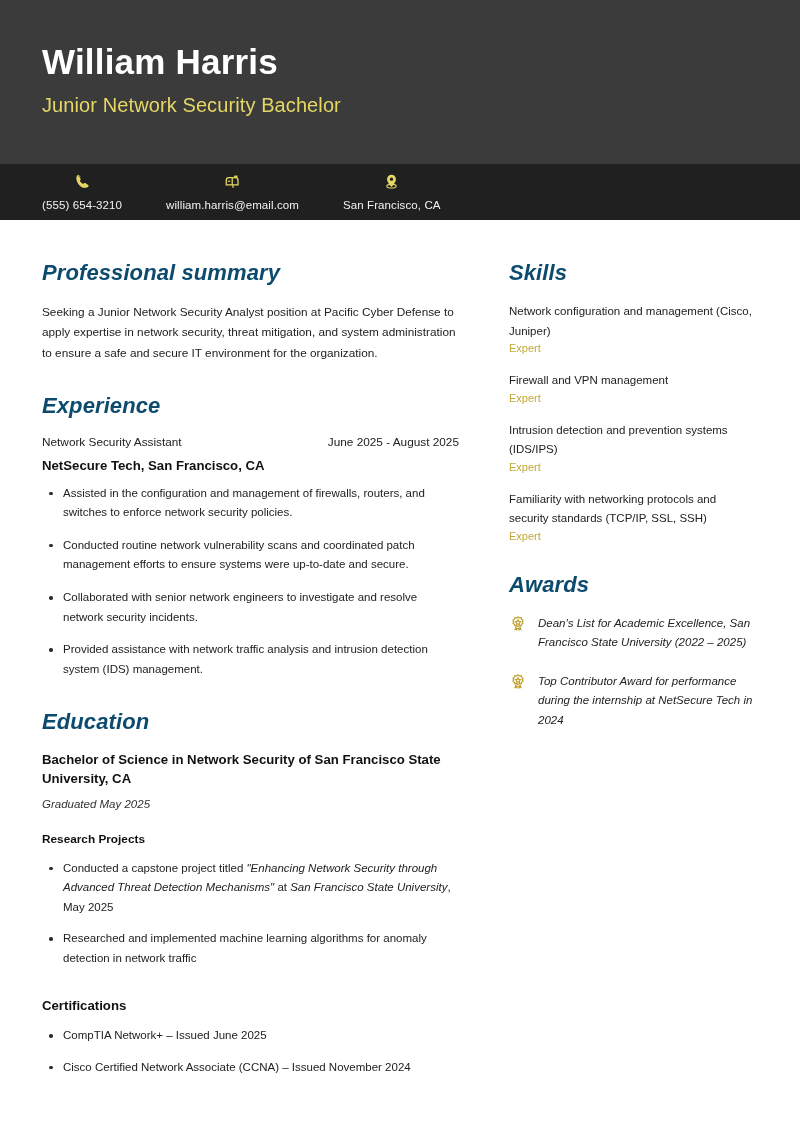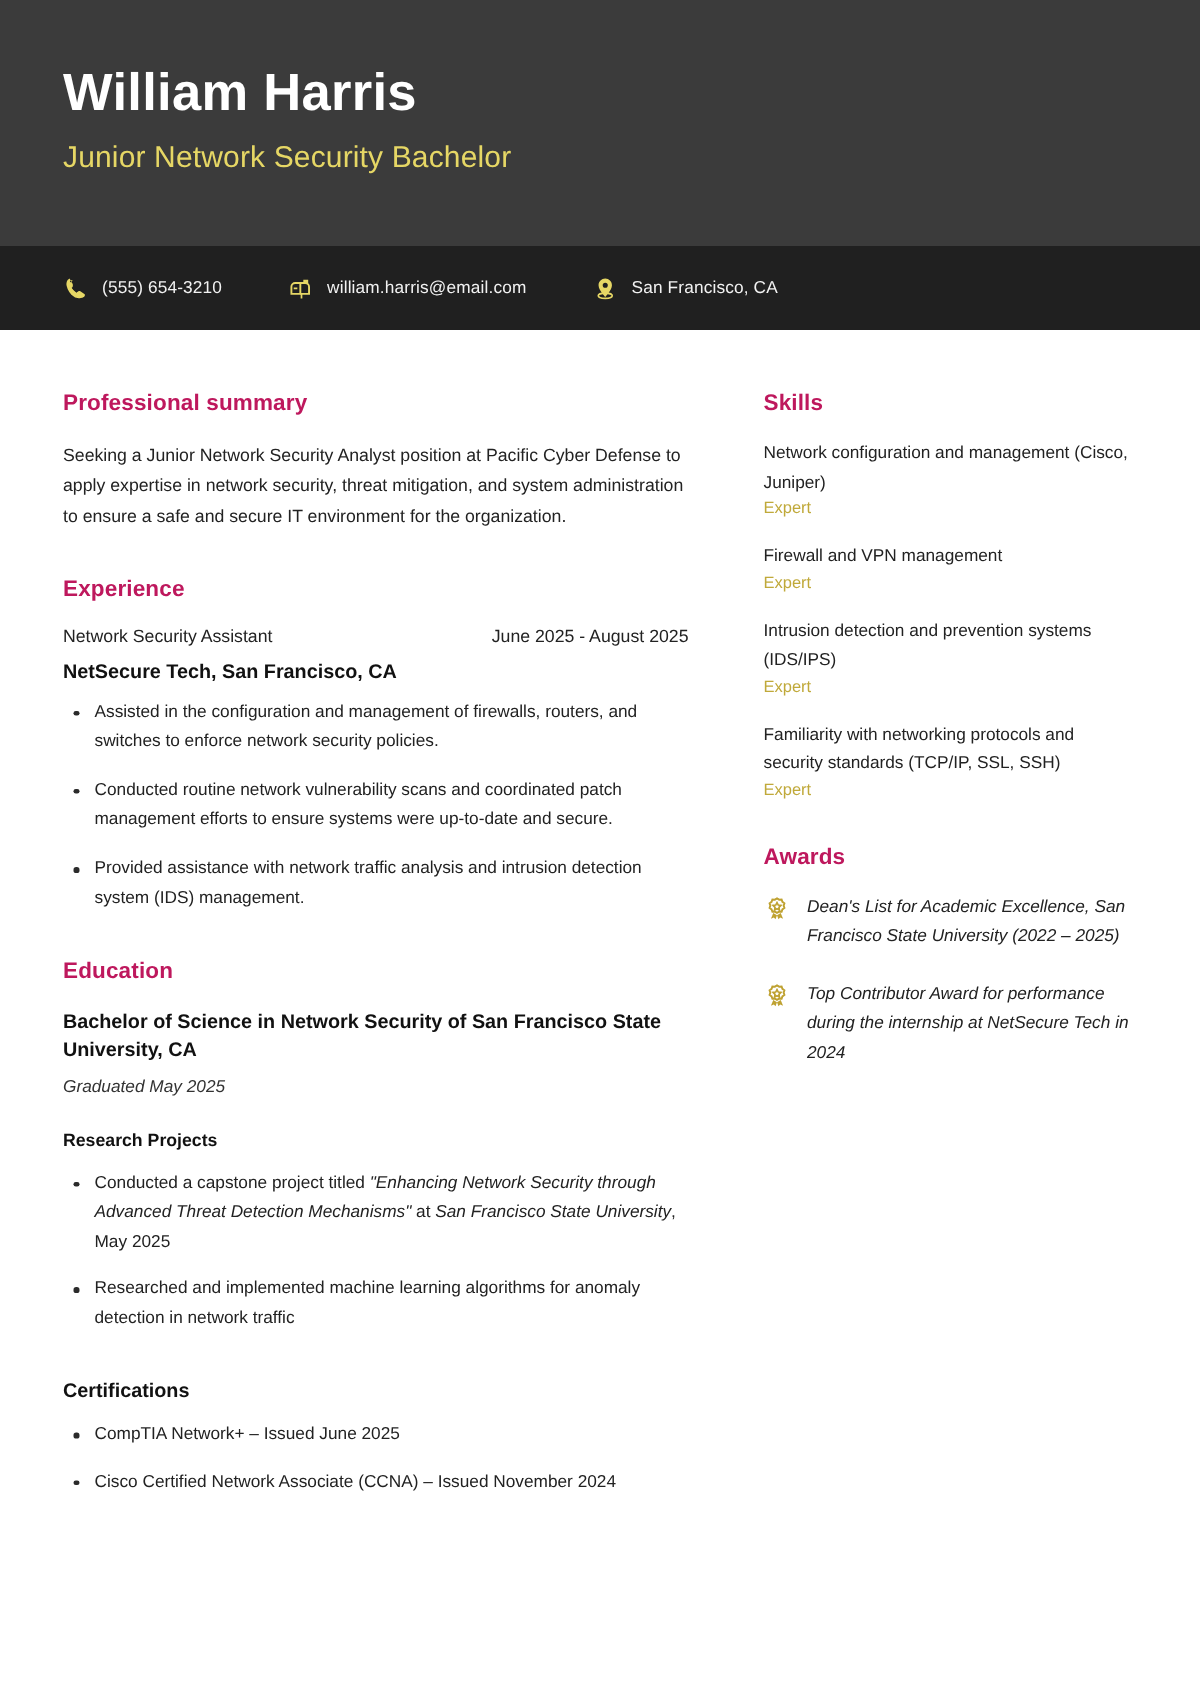--- a/index.html
+++ b/index.html
@@ -55,20 +55,21 @@
     align-items: center;
     padding: 0 42px;
     gap: 0;
   }
 
   .contact-item {
     display: flex;
     align-items: center;
     gap: 9px;
     margin-right: 44px;
+    flex-direction: column;
   }
 
   .contact-item .ctext {
     font-size: 11.5px;
     color: #f2f2f2;
     letter-spacing: 0.1px;
     white-space: nowrap;
   }
 
   .cicon {
@@ -85,23 +86,24 @@
     padding: 40px 42px 0 42px;
     gap: 50px;
     align-items: flex-start;
   }
 
   .col-left  { width: 417px; flex: 0 0 417px; }
   .col-right { width: 249px; flex: 0 0 249px; }
 
   
   h2.section-title {
-    font-size: 15px;
-    font-weight: 700;
-    color: #be185d;
+    font-size: 22px;
+    font-style: italic;
+    font-weight: 700;
+    color: #0c4a6e;
     letter-spacing: 0.1px;
     margin-bottom: 16px;
   }
 
   .section { margin-bottom: 30px; }
 
   
   p.body-text {
     font-size: 11.8px;
     line-height: 1.72;
@@ -282,20 +284,21 @@
 
         <div>
           <div class="job-row">
             <span class="job-role">Network Security Assistant</span>
             <span class="job-dates">June 2025 - August 2025</span>
           </div>
           <div class="job-company">NetSecure Tech, San Francisco, CA</div>
           <ul class="bullets" id="exp-bullets">
               <li>Assisted in the configuration and management of firewalls, routers, and switches to enforce network security policies.</li>
               <li>Conducted routine network vulnerability scans and coordinated patch management efforts to ensure systems were up-to-date and secure.</li>
+              <li>Collaborated with senior network engineers to investigate and resolve network security incidents.</li>
               <li>Provided assistance with network traffic analysis and intrusion detection system (IDS) management.</li>
             </ul>
         </div>
       </div>
 
       <div class="section">
         <h2 class="section-title">Education</h2>
         <div class="degree">Bachelor of Science in Network Security of San Francisco State University, CA</div>
         <div class="grad-date">Graduated May 2025</div>
         <div class="sub-heading">Research Projects</div>

